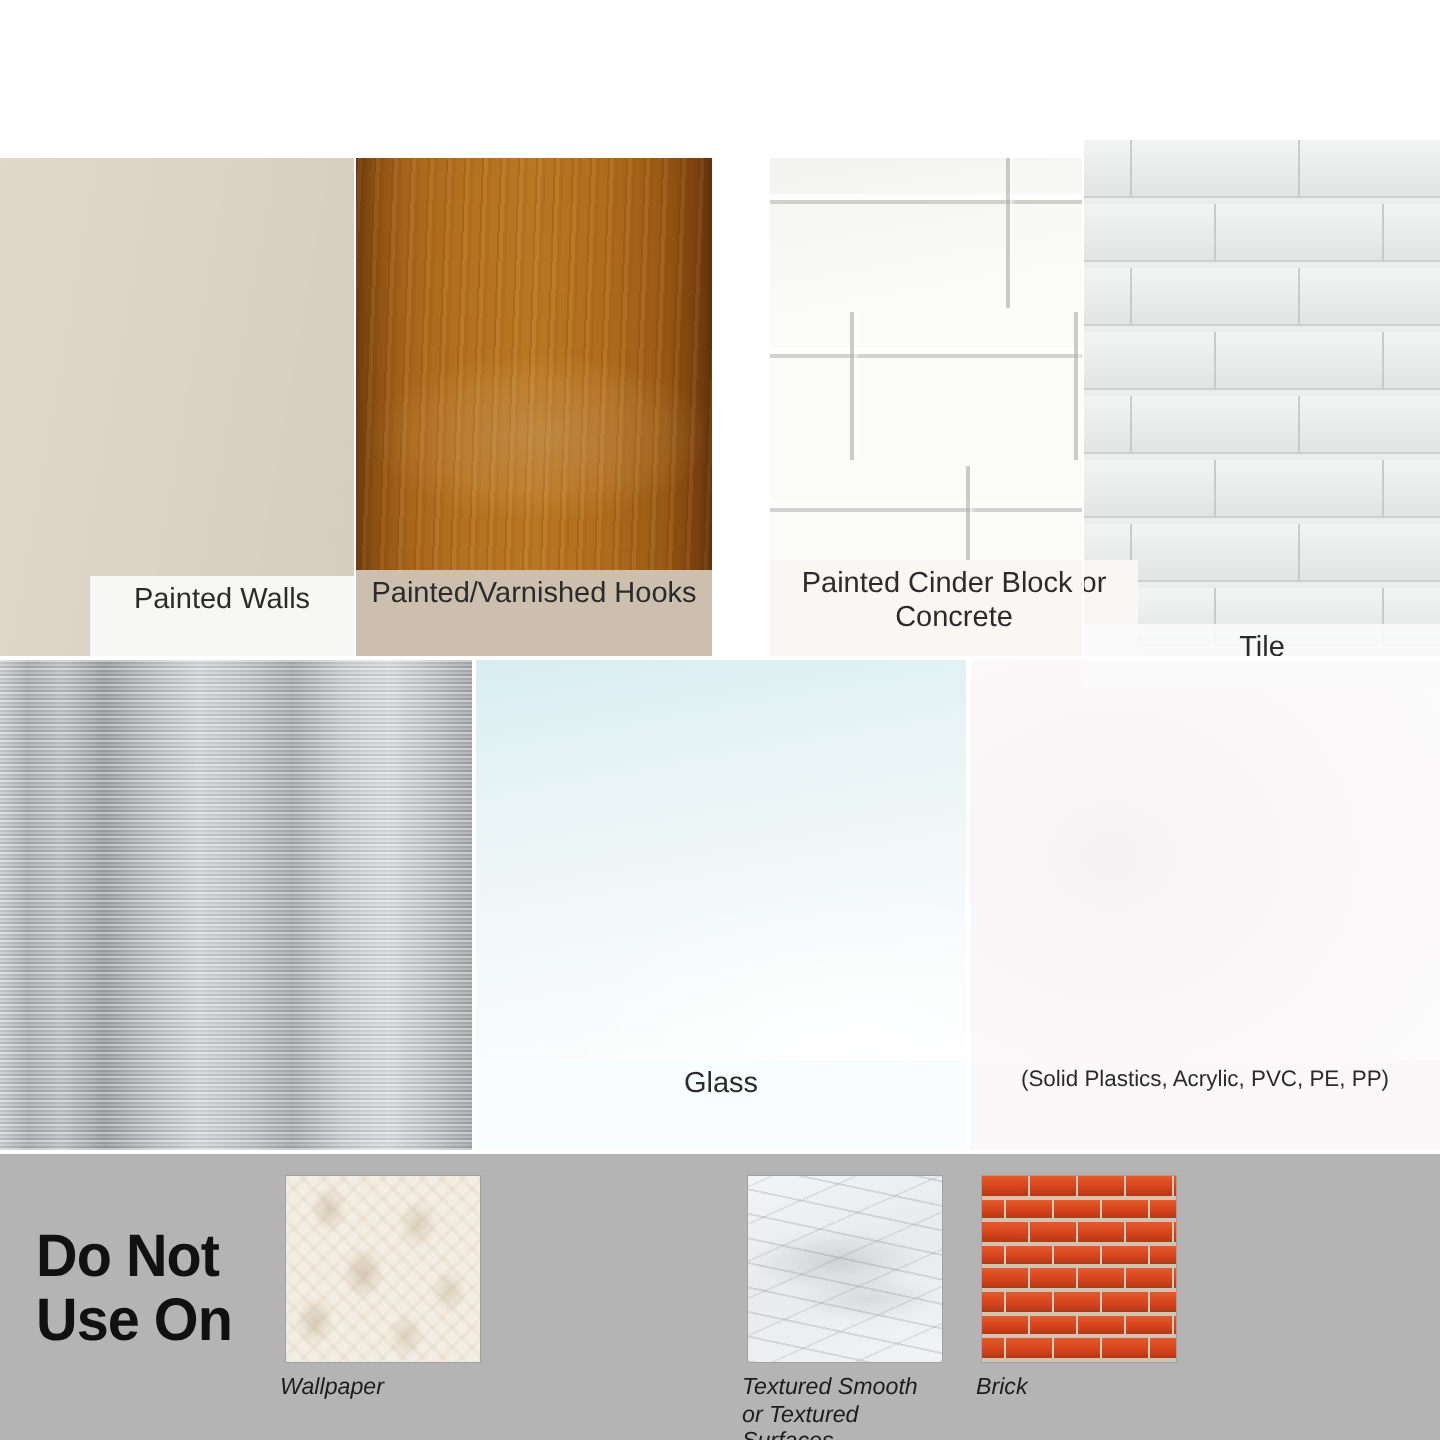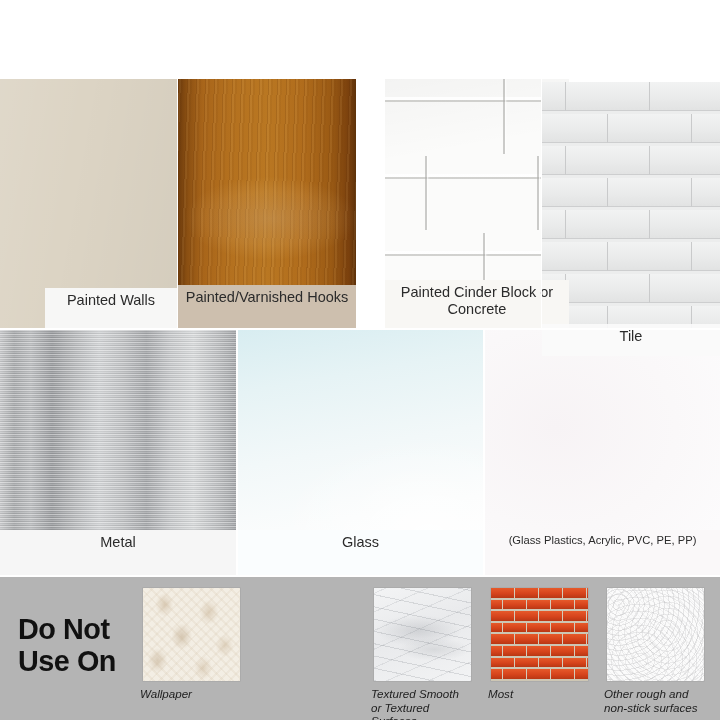--- a/index.html
+++ b/index.html
@@ -295,21 +295,21 @@
       <div class="cinder-joint" style="left:118px; top:0px;   height:75px;"></div>
       <div class="cinder-joint" style="left:40px;  top:77px;  height:74px;"></div>
       <div class="cinder-joint" style="left:152px; top:77px;  height:74px;"></div>
       <div class="cinder-joint" style="left:98px;  top:154px; height:75px;"></div>
     </div>
     <div class="tile-label label-cream" style="height:48px;">
       <span>Painted Cinder Block or Concrete</span>
     </div>
   </div>
 
-  <div class="tile" style="left:542px; top:82px; width:178px; height:292px;">
+  <div class="tile" style="left:542px; top:70px; width:178px; height:292px;">
     <div class="tile-surface surf-tile">
       <div class="tilerow" style="top:0px;">
         <div class="tilebrick" style="left:0px;"></div>
           <div class="tilebrick" style="left:84px;"></div>
         <div class="tilebrick" style="left:168px;"></div>
       </div>
       <div class="tilerow" style="top:32px;">
         <div class="tilebrick" style="left:42px;"></div>
           <div class="tilebrick" style="left:126px;"></div>
         <div class="tilebrick" style="left:210px;"></div>
@@ -345,36 +345,33 @@
         <div class="tilebrick" style="left:210px;"></div>
       </div>
     </div>
     <div class="tile-label label-tileimg" style="height:32px; bottom:18px; background:rgba(250,250,250,0.93);">
       <span>Tile</span>
     </div>
   </div>
 
   <div class="tile" style="left:0px; top:330px; width:236px; height:245px;">
     <div class="tile-surface surf-metal"></div>
-    <div class="tile-label label-white" style="height:45px; background:#f6f6f6;">
-      <span>Metal</span>
-    </div>
   </div>
 
   <div class="tile" style="left:238px; top:330px; width:245px; height:245px;">
     <div class="tile-surface surf-glass"></div>
     <div class="tile-label label-glass" style="height:45px;margin-top:24px;">
       <span>Glass</span>
     </div>
   </div>
 
   <div class="tile" style="left:485px; top:330px; width:235px; height:245px;">
     <div class="tile-surface surf-smooth"></div>
     <div class="tile-label label-smooth" style="height:45px;">
-      <span class="sub">(Glass Plastics, Acrylic, PVC, PE, PP)</span>
+      <span class="sub">(Solid Plastics, Acrylic, PVC, PE, PP)</span>
     </div>
   </div>
 
   <div class="vsep" style="left:177px; top:79px; width:1px; height:249px;"></div>
   <div class="vsep" style="left:356px; top:79px; width:1px; height:249px;"></div>
   <div class="vsep" style="left:541px; top:79px; width:1px; height:249px;"></div>
   <div class="vsep" style="left:236px; top:330px; width:2px; height:245px;"></div>
   <div class="vsep" style="left:483px; top:330px; width:2px; height:245px;"></div>
   <div class="vsep" style="left:0px; top:328px; width:720px; height:2px;"></div>
   <div class="vsep" style="left:0px; top:575px; width:720px; height:2px;"></div>
@@ -455,25 +452,18 @@
       </div>
       <div class="brickrow" style="top:81.2px;">
         <div class="brickunit" style="left:12px;"></div>
           <div class="brickunit" style="left:36px;"></div>
         <div class="brickunit" style="left:60px;"></div>
           <div class="brickunit" style="left:84px;"></div>
         <div class="brickunit" style="left:108px;"></div>
       </div>
     </div>
     <div class="dnuo-caption">
-      <span>Most</span>
-    </div>
-  </div>
-
-  <div class="dnuo-item" style="left:604px;">
-    <div class="dnuo-swatch sw-rough"></div>
-    <div class="dnuo-caption">
-      <span>Other rough and</span><br>
-      <span>non-stick surfaces</span>
-    </div>
-  </div>
+      <span>Brick</span>
+    </div>
+  </div>
+
 
 </div>
 
 </body></html>

